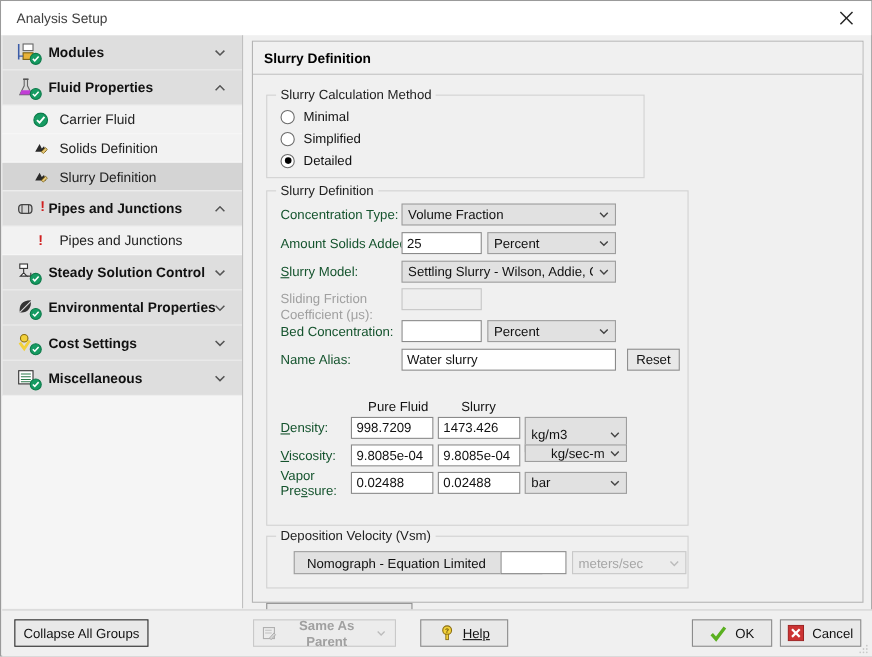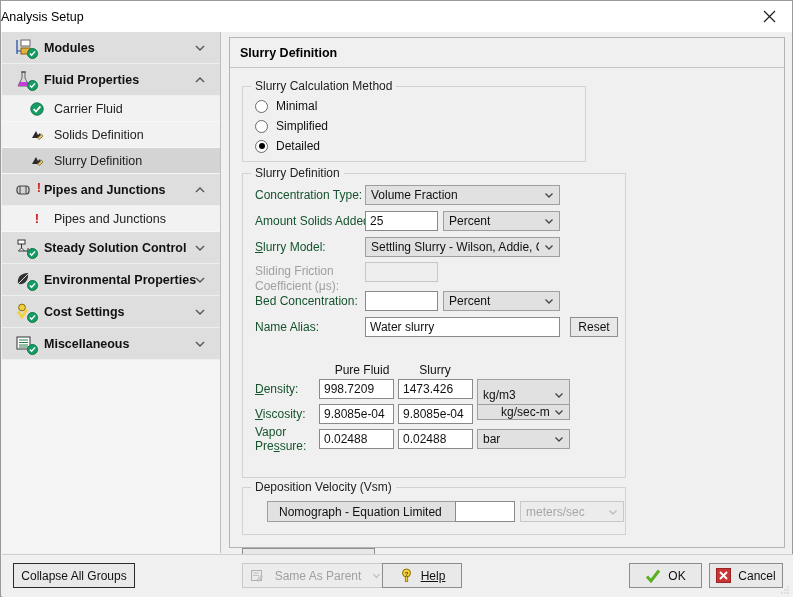--- a/index.html
+++ b/index.html
@@ -20,22 +20,23 @@
   }
 
   
   .titlebar {
     position: absolute; left: 0; top: 0;
     width: 791px; height: 31px;
     background: #ffffff;
     display: flex; align-items: center;
   }
   .titlebar-text {
+    margin-left: 14px;
     font-size: 12.5px;
-    color: #000000;
+    color: #404040;
   }
   .titlebar-close {
     position: absolute; right: 0; top: 0;
     width: 46px; height: 31px;
     display: flex; align-items: center; justify-content: center;
     cursor: pointer;
   }
   .titlebar-close svg { display: block; }
 
   
@@ -581,21 +582,21 @@
       </div>
 
     </div>
   </div>
 
   <div class="bottombar">
     <div class="btn-bottom dark" style="left:11px; width:122px;">
       <span>Collapse All Groups</span>
     </div>
 
-    <div class="split" style="left:240px; width:148px;">
+    <div class="split" style="left:228px; width:130px;font-weight:bold;">
       <span style="margin-left:7px;display:flex;">
         <svg width="14" height="14" viewBox="0 0 14 14">
           <rect x="1.5" y="1.5" width="10" height="10" fill="none" stroke="#b0b0b0" stroke-width="1"></rect>
           <line x1="3" y1="4" x2="9" y2="4" stroke="#c0c0c0" stroke-width="1"></line>
           <line x1="3" y1="6.5" x2="9" y2="6.5" stroke="#c0c0c0" stroke-width="1"></line>
           <path d="M7 11 L11 6.5 L12.5 8 L8.5 12.5 Z" fill="#d8d8d8" stroke="#a8a8a8" stroke-width="0.8"></path>
         </svg>
       </span>
       <span style="flex:1;text-align:center;">Same As Parent</span>
       <span style="margin-right:8px;display:flex;">

